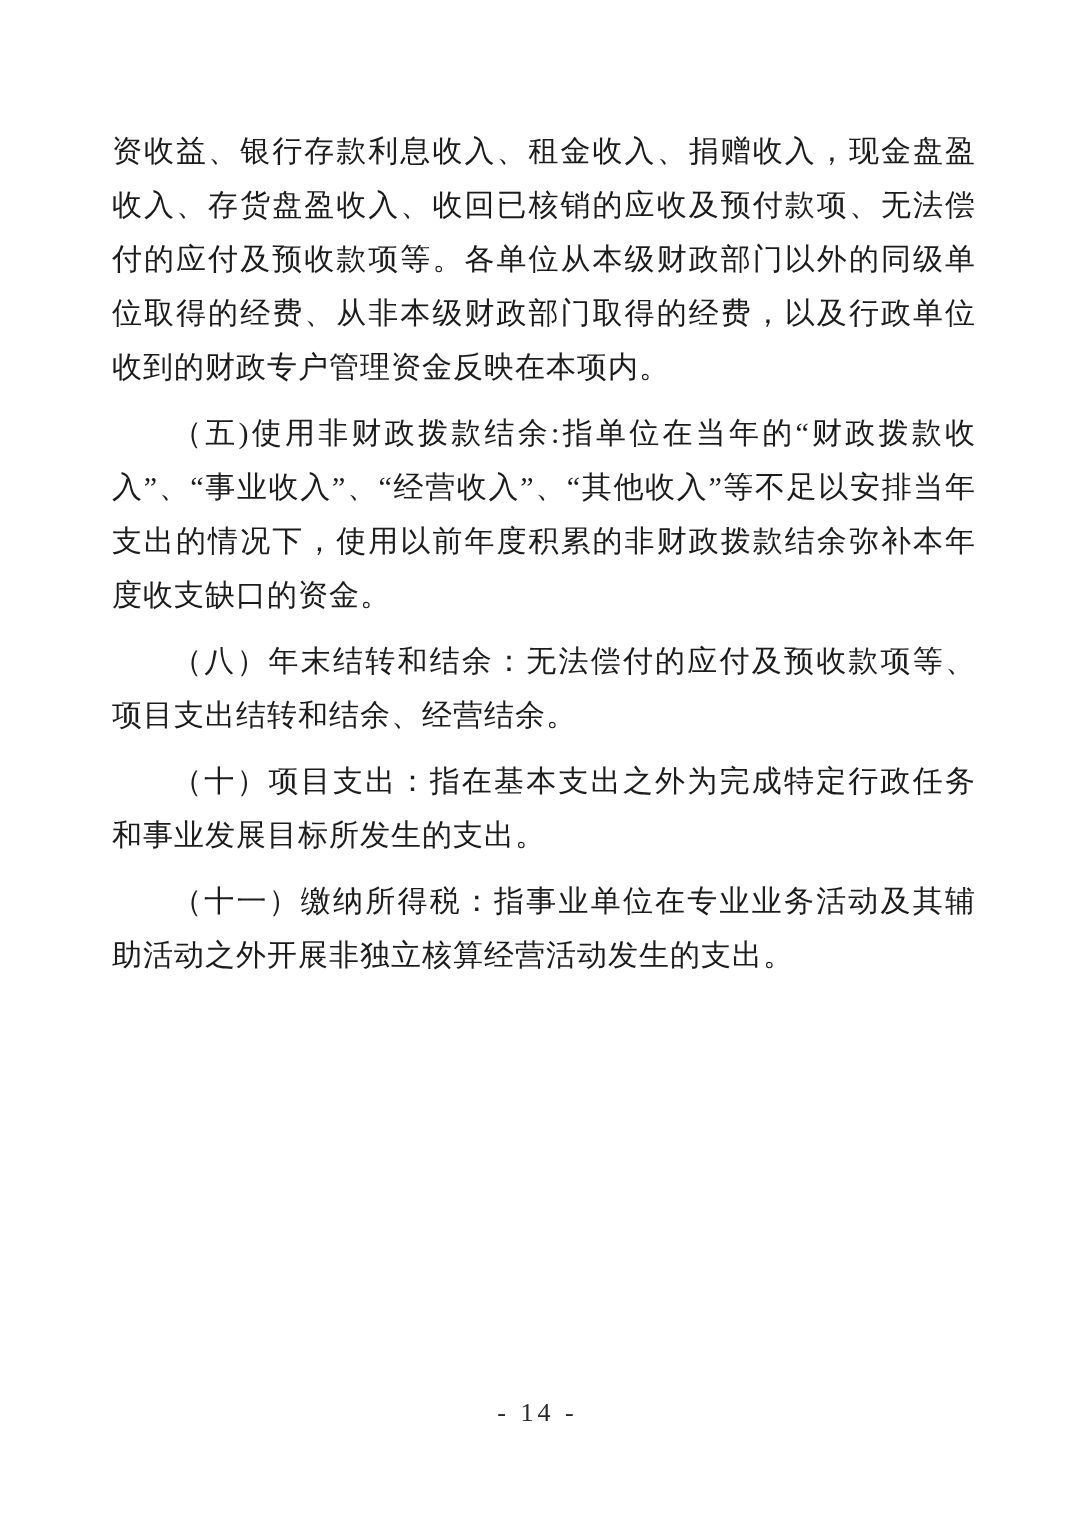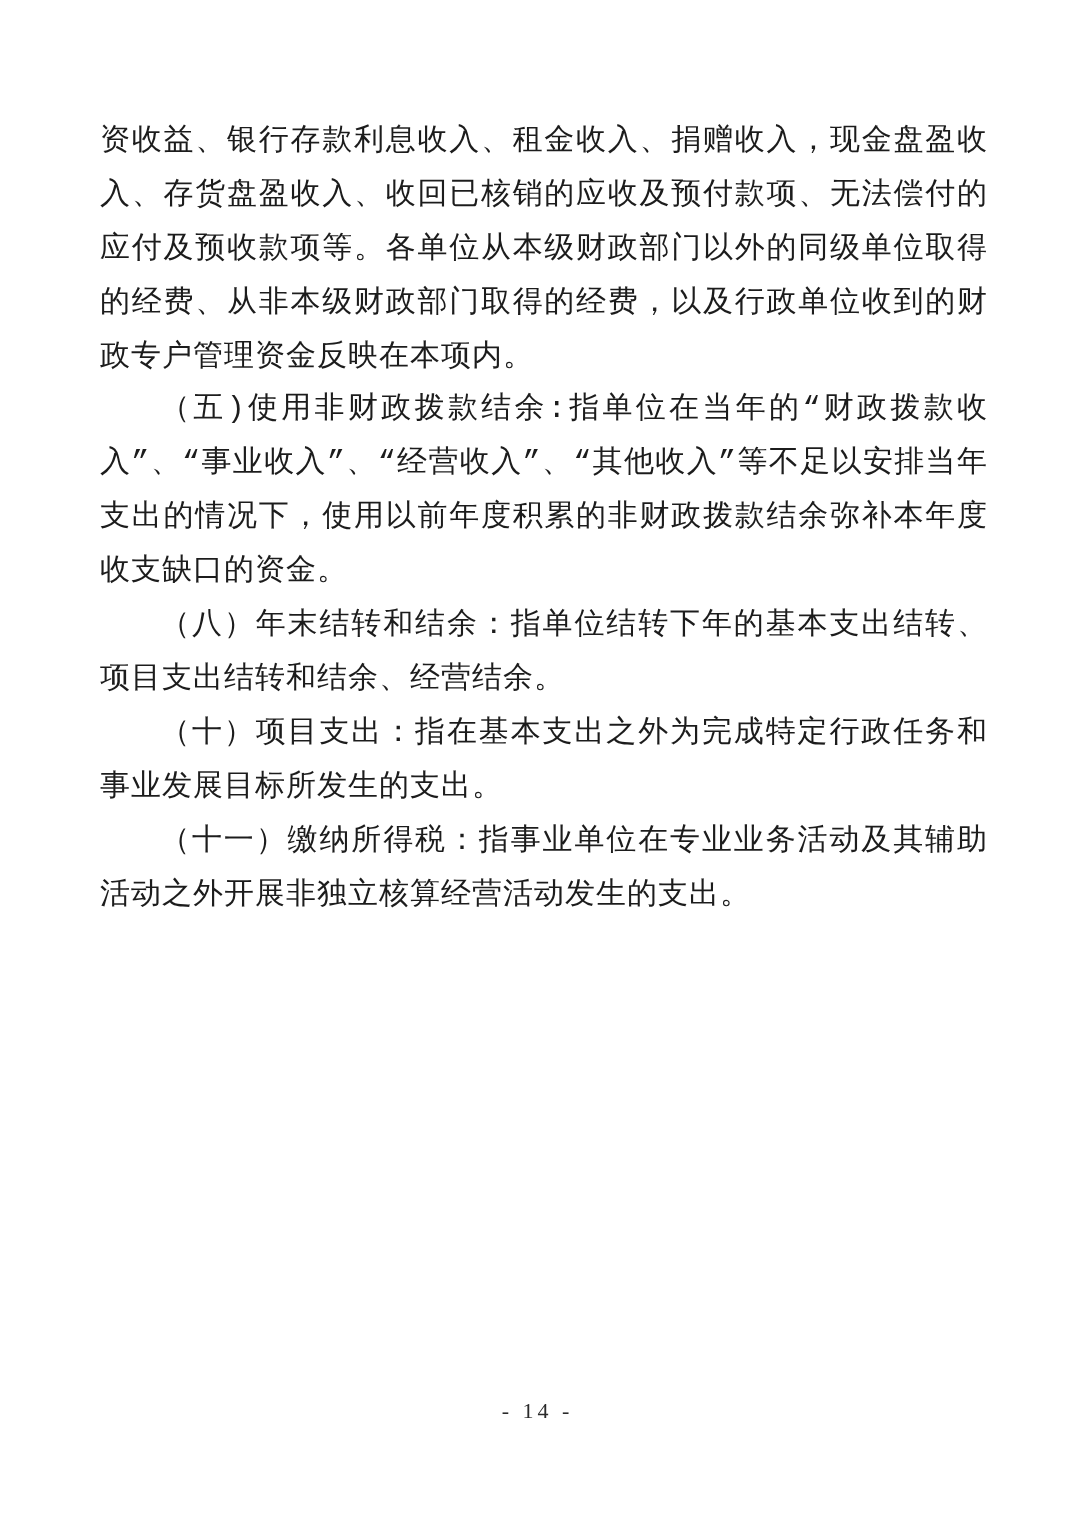--- a/index.html
+++ b/index.html
@@ -17,48 +17,47 @@
     font-family: "Liberation Serif", "DejaVu Serif", serif;
     color: #1c1c1c;
   }
   .content {
     position: absolute;
     top: 112px;
     left: 100px;
     width: 888px;
   }
   .content p {
-    margin: 0;
+    margin: 12px;
     font-size: 30px;
     line-height: 54px;
     text-align: justify;
     text-justify: inter-ideograph;
     letter-spacing: 1px;
     word-break: break-all;
   }
   .content p.indent {
     text-indent: 2em;
-    font-family: Liberation Mono, monospace;
   }
   .footer {
     position: absolute;
     left: 0;
     right: 0;
     top: 1398px;
     text-align: center;
-    font-size: 22px;
+    font-size: 26px;
     letter-spacing: 4px;
     color: #2a2a2a;
   }
 </style>
 </head>
 <body>
 
 <div class="page">
   <div class="content">
     <p>资收益、银行存款利息收入、租金收入、捐赠收入，现金盘盈收入、存货盘盈收入、收回已核销的应收及预付款项、无法偿付的应付及预收款项等。各单位从本级财政部门以外的同级单位取得的经费、从非本级财政部门取得的经费，以及行政单位收到的财政专户管理资金反映在本项内。</p>
     <p class="indent">（五)使用非财政拨款结余:指单位在当年的“财政拨款收入”、“事业收入”、“经营收入”、“其他收入”等不足以安排当年支出的情况下，使用以前年度积累的非财政拨款结余弥补本年度收支缺口的资金。</p>
-    <p class="indent">（八）年末结转和结余：指单位结转下年的基本支出结转、项目支出结转和结余、经营结余。</p>
+    <p class="indent">（八）年末结转和结余：无法偿付的应付及预收款项等、项目支出结转和结余、经营结余。</p>
     <p class="indent">（十）项目支出：指在基本支出之外为完成特定行政任务和事业发展目标所发生的支出。</p>
     <p class="indent">（十一）缴纳所得税：指事业单位在专业业务活动及其辅助活动之外开展非独立核算经营活动发生的支出。</p>
   </div>
   <div class="footer">- 14 -</div>
 </div>
 
 </body></html>

